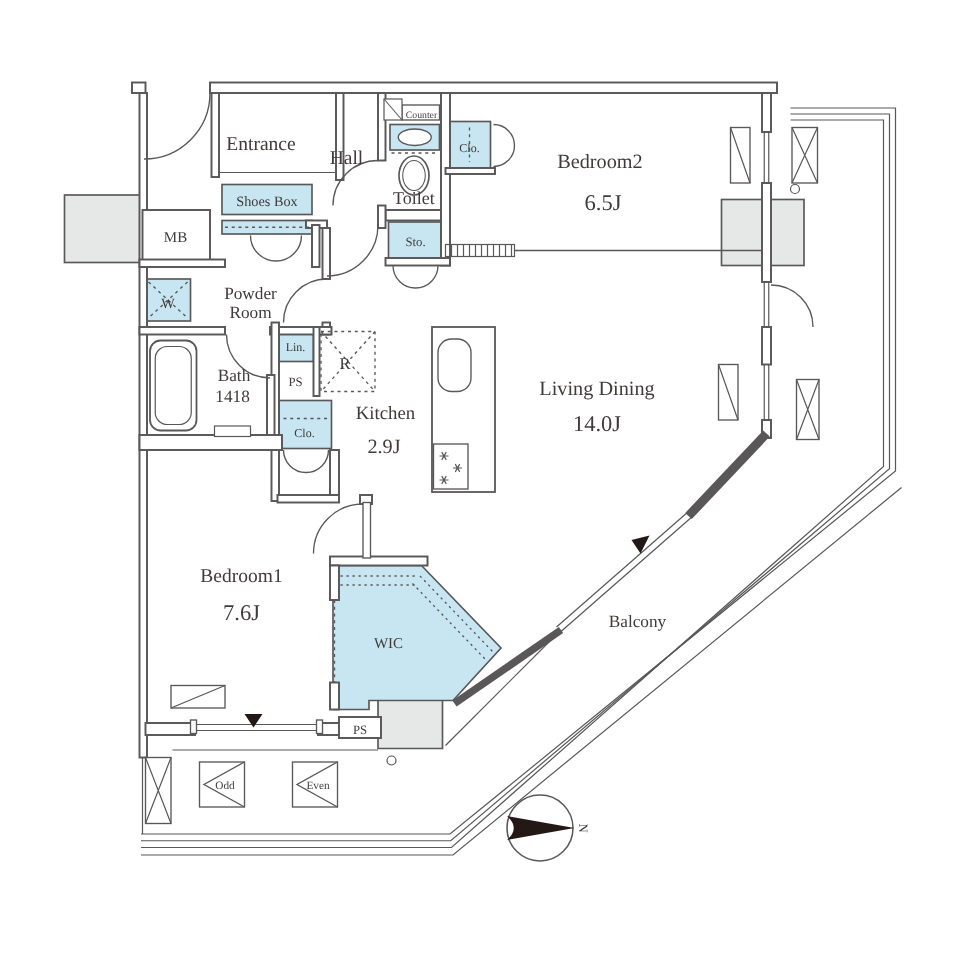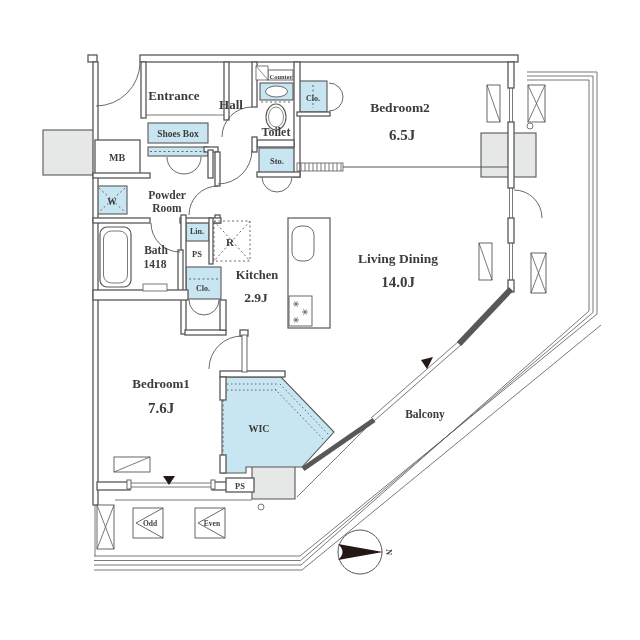--- a/index.html
+++ b/index.html
@@ -1,17 +1,17 @@
 <!DOCTYPE html>
 <html><head>
 <meta charset="utf-8">
 <style>
   html,body{margin:0;padding:0;background:#fff;}
   .stage{position:relative;width:640px;height:640px;background:#fff;overflow:hidden;
-         font-family:"Liberation Serif","DejaVu Serif",serif;font-weight:bold;}
+         font-family:"Liberation Serif","DejaVu Serif",serif;}
   svg{position:absolute;left:0;top:0;}
   svg text{fill:#3f3b3a;font-family:"Liberation Serif","DejaVu Serif",serif;}
 </style>
 </head>
 <body>
 
 <div class="stage">
 <svg width="640" height="640" viewBox="0 0 640 640">
 
   <g fill="#e6e7e7" stroke="#595757" stroke-width="1.1">

